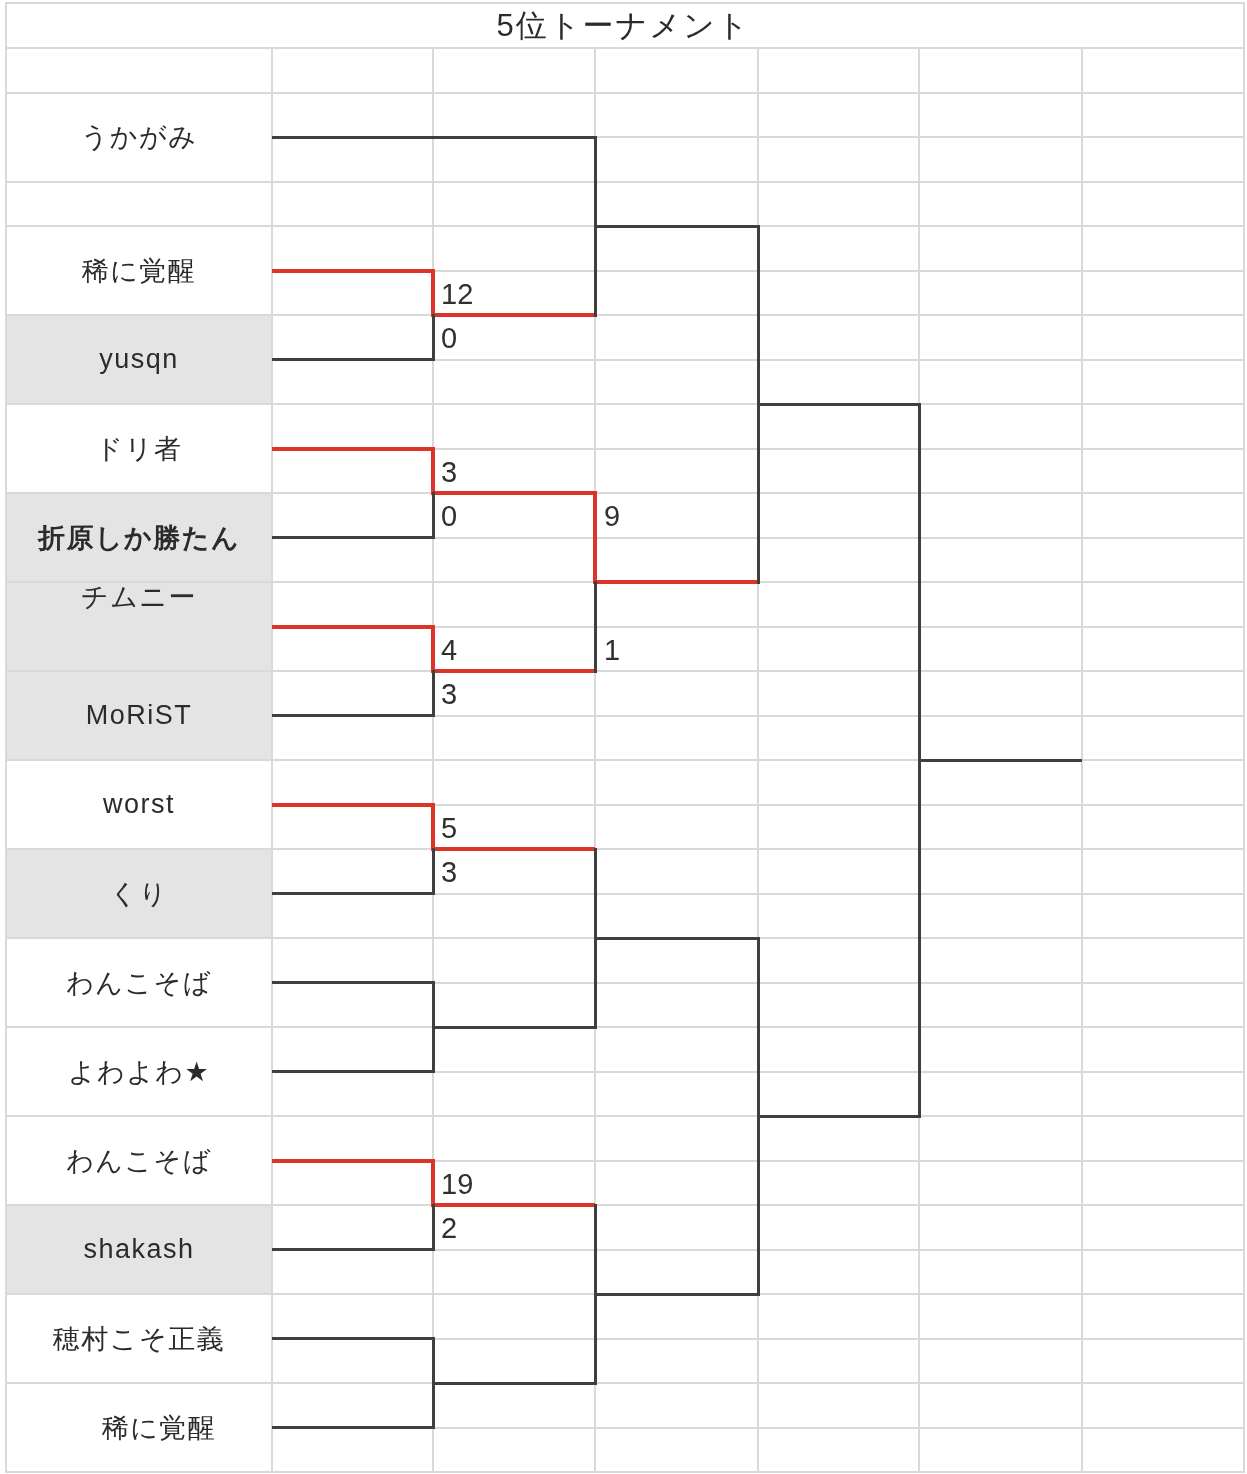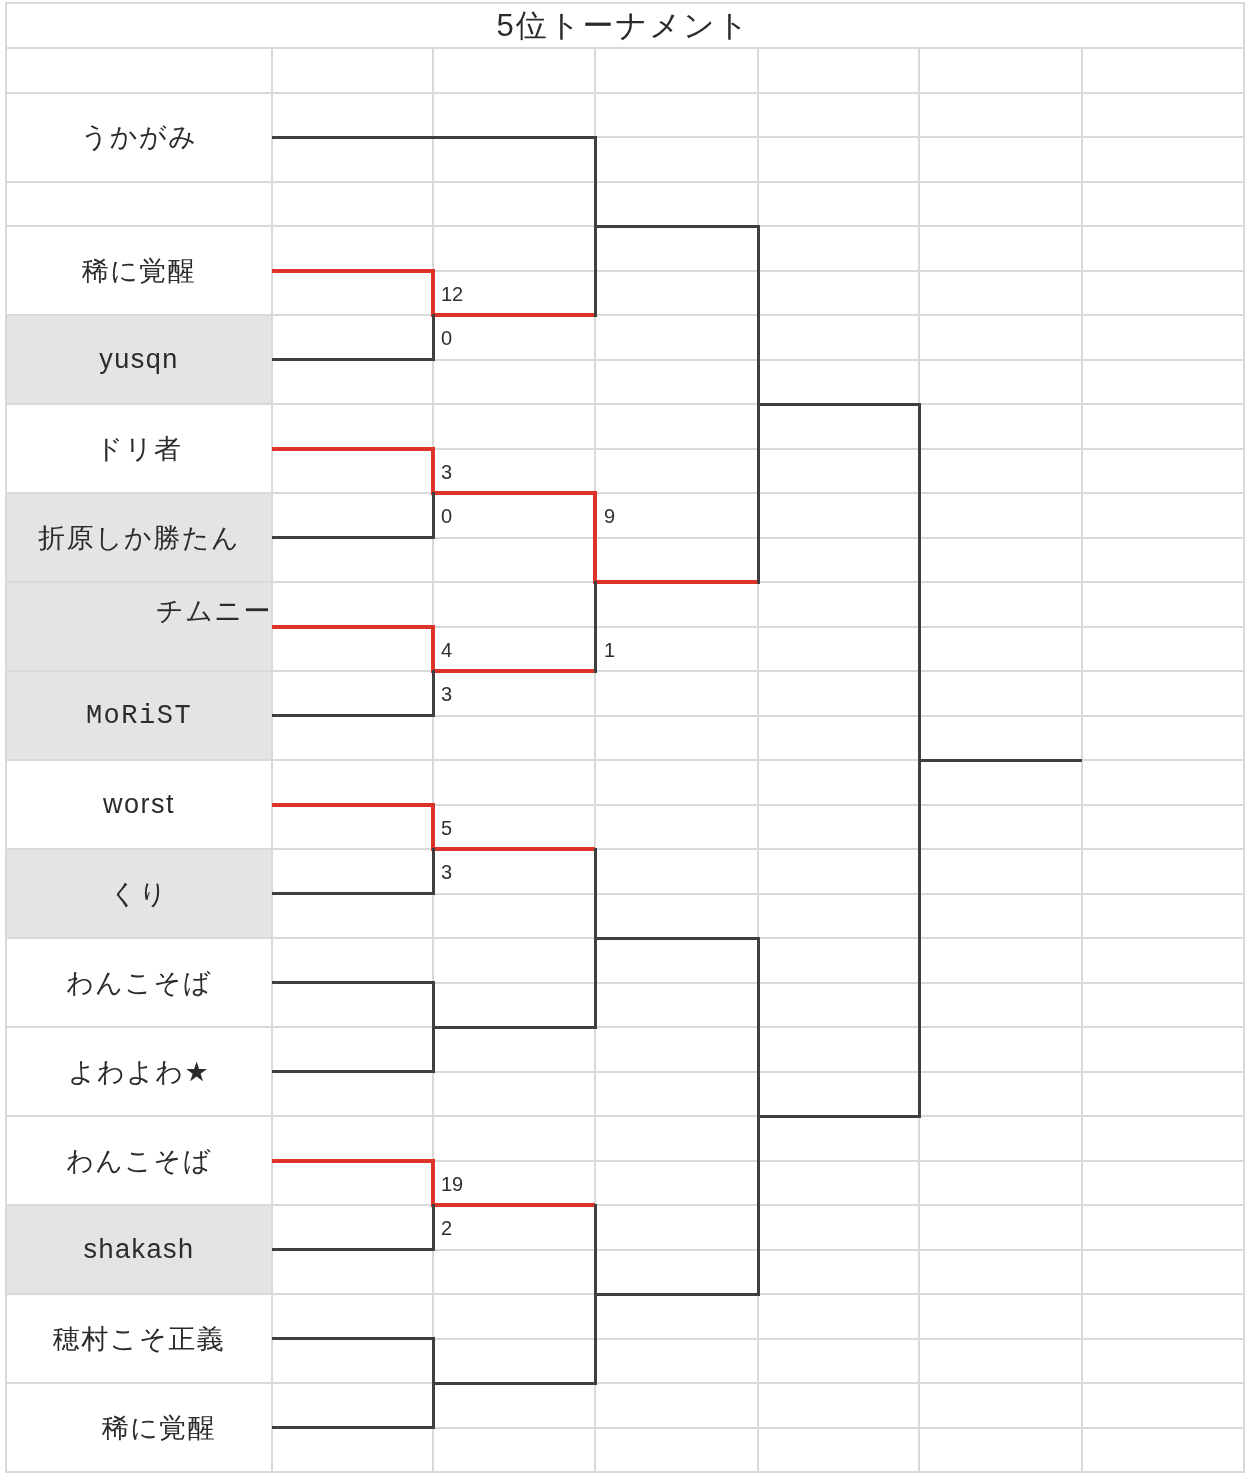--- a/index.html
+++ b/index.html
@@ -13,21 +13,21 @@
   }
   .gl{position:absolute;}           
   .seg{position:absolute;}          
   .shade{position:absolute;left:6px;width:266px;}
   .pcell{
     position:absolute;left:6px;width:266px;height:89px;
     display:flex;align-items:center;justify-content:center;
     font-size:27px;letter-spacing:1.5px;white-space:nowrap;
   }
   .score{
-    position:absolute;height:44px;line-height:46px;font-size:20px;color:#303030;
+    position:absolute;height:44px;line-height:46px;font-size:29px;color:#303030;
   }
 </style>
 </head>
 <body>
 
 <div class="sheet">
   <div class="title">5位トーナメント</div>
 
   <div id="shades">
       <div class="shade" style="left: 6px; top: 315px; width: 266px; height: 89px; background: rgb(228, 228, 228);"></div>
@@ -103,27 +103,27 @@
       </div>
       <div class="pcell" style="top: 226px;">
         <span>稀に覚醒</span>
       </div>
       <div class="pcell" style="top: 315px;">
         <span>yusqn</span>
       </div>
       <div class="pcell" style="top: 404px;">
         <span>ドリ者</span>
       </div>
-      <div class="pcell" style="top: 493px;">
+      <div class="pcell" style="top: 493px; font-weight: bold;">
         <span>折原しか勝たん</span>
       </div>
-      <div class="pcell" style="top: 566px; justify-content: flex-end;">
+      <div class="pcell" style="top: 552px;">
         <span>チムニー</span>
       </div>
-      <div class="pcell" style="top: 671px; font-family: Liberation Mono, monospace;">
+      <div class="pcell" style="top: 671px;">
         <span>MoRiST</span>
       </div>
       <div class="pcell" style="top: 760px;">
         <span>worst</span>
       </div>
       <div class="pcell" style="top: 849px;">
         <span>くり</span>
       </div>
       <div class="pcell" style="top: 938px;">
         <span>わんこそば</span>

